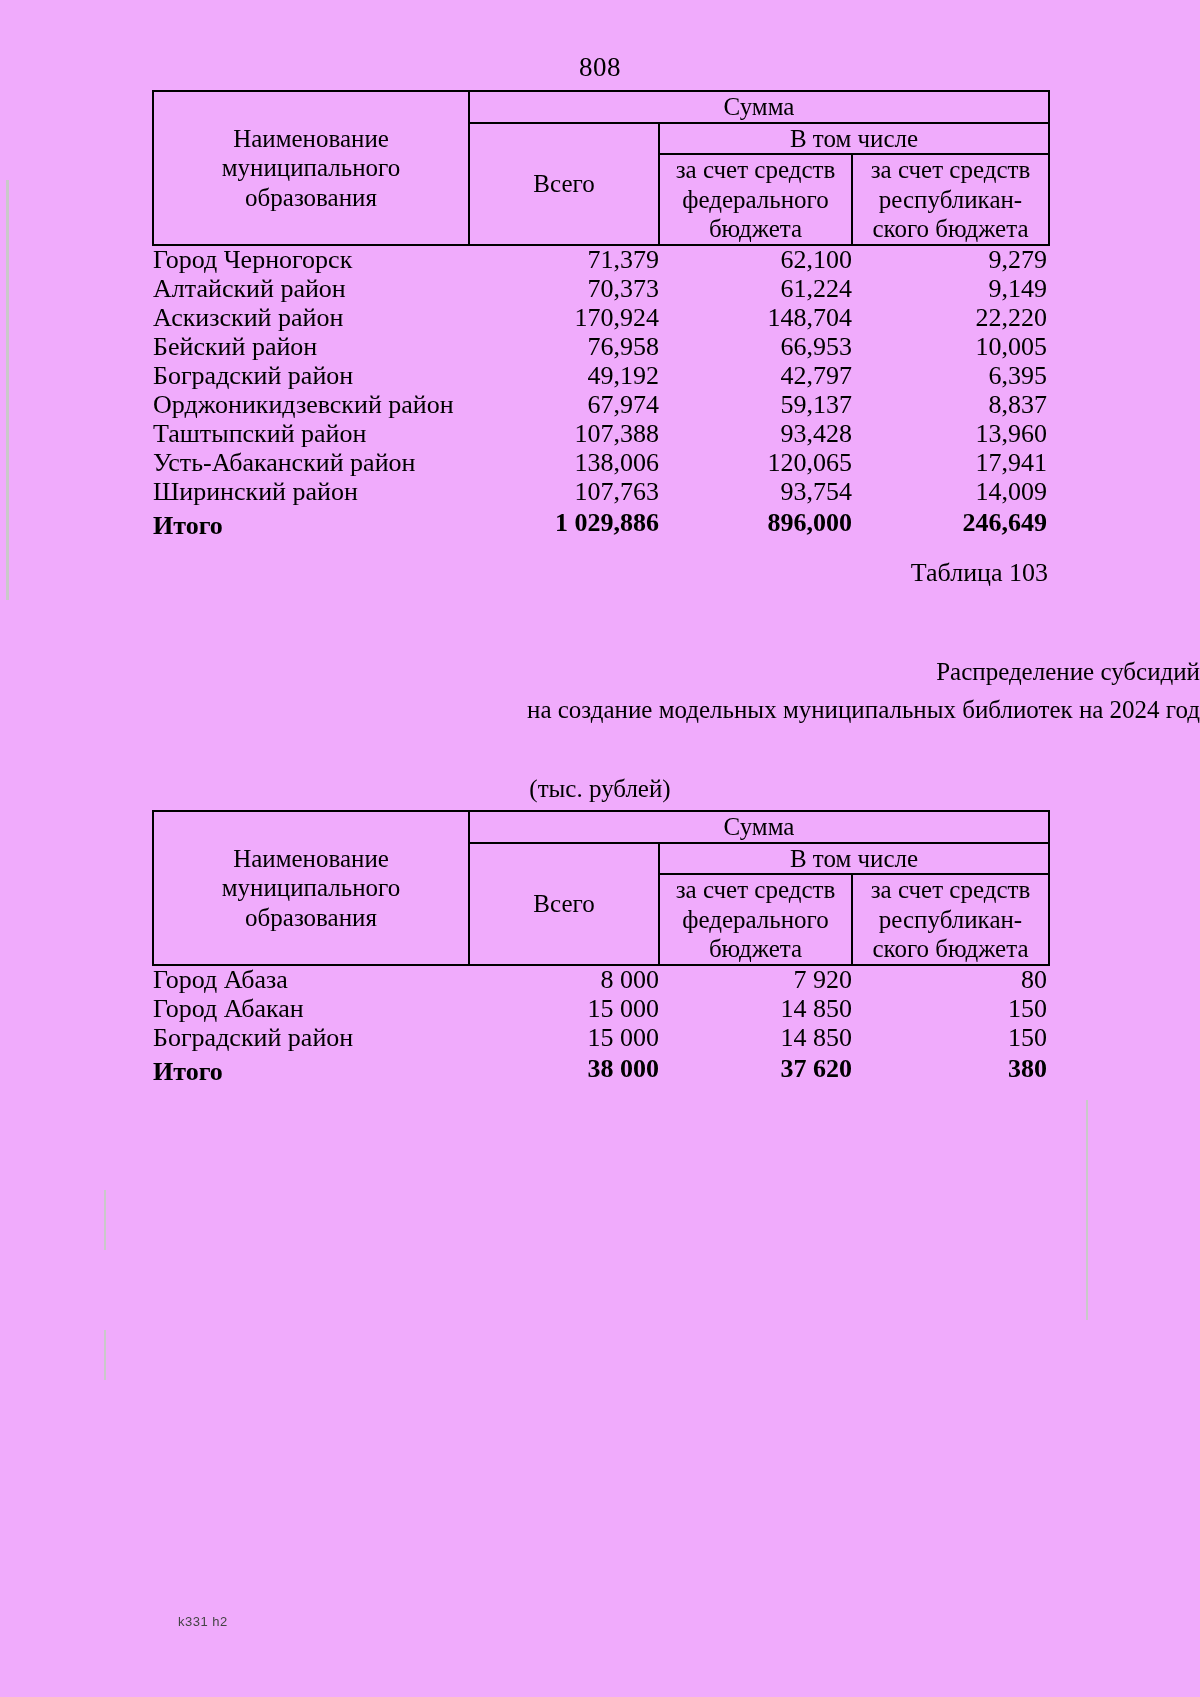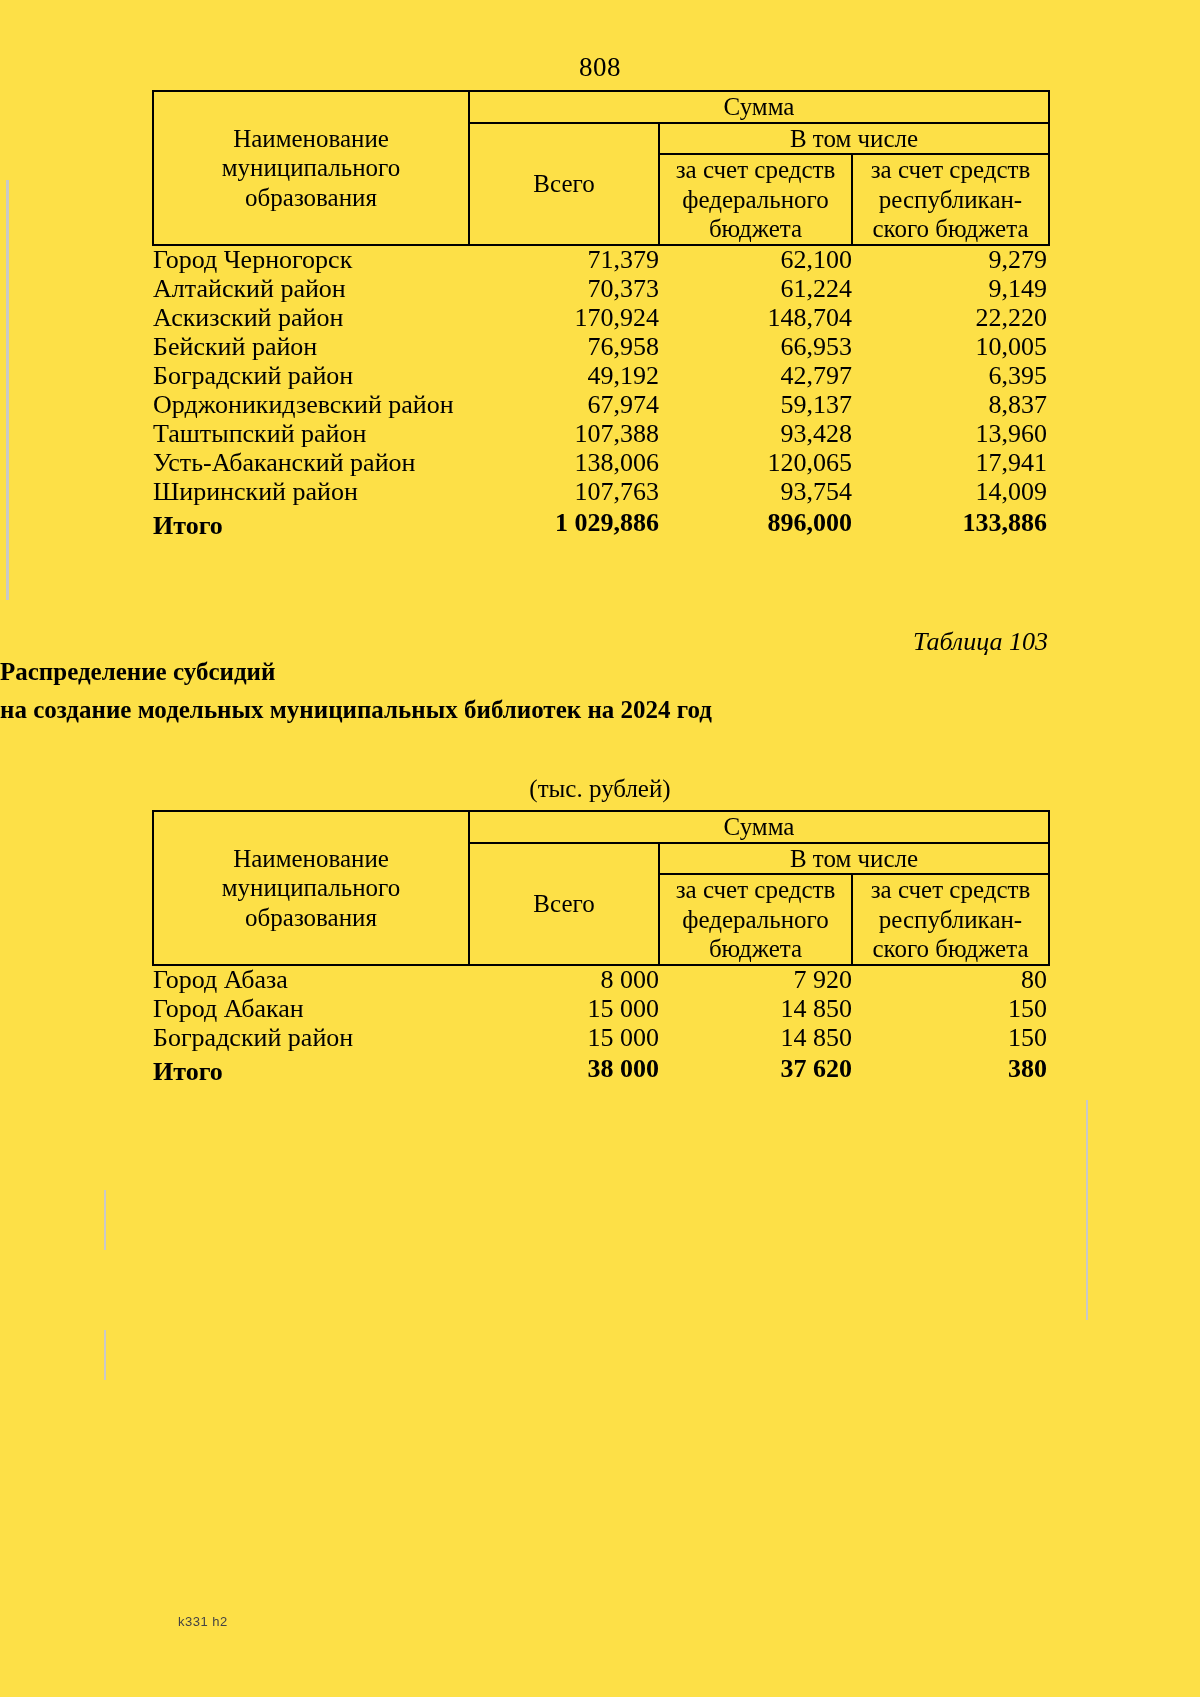--- a/index.html
+++ b/index.html
@@ -12,21 +12,21 @@
     height: 1697px;
     position: relative;
     font-family: "Liberation Serif", "DejaVu Serif", serif;
     color: #000000;
     overflow: hidden;
   }
 
   .page {
     position: absolute;
     inset: 0;
-    background: #fde047;
+    background: #f0abfc;
   }
 
   
   .scan-mark {
     position: absolute;
     background: #c9c9c9;
   }
 
   .page-number {
     position: absolute;
@@ -99,22 +99,22 @@
     width: 896px;
     left: 152px;
     text-align: right;
     font-size: 26px;
   }
 
   .section-heading {
     position: absolute;
     left: 0;
     width: 1200px;
-    text-align: left;
-    font-weight: bold;
+    text-align: right;
+    font-weight: normal;
     font-size: 25px;
     line-height: 1.52;
   }
 
   .units-note {
     position: absolute;
     width: 896px;
     left: 152px;
     text-align: center;
     font-size: 25px;
@@ -228,27 +228,27 @@
         <tr>
           <td class="cell-name">Ширинский район</td>
           <td class="cell-num">107,763</td>
           <td class="cell-num">93,754</td>
           <td class="cell-num rep">14,009</td>
         </tr>
         <tr class="total-row">
           <td class="cell-name">Итого</td>
           <td class="cell-num">1 029,886</td>
           <td class="cell-num">896,000</td>
-          <td class="cell-num rep">133,886</td>
+          <td class="cell-num rep">246,649</td>
         </tr>
       </tbody>
     </table>
   </div>
 
-  <div class="table-caption" style="top:627px;font-style:italic;">Таблица 103</div>
+  <div class="table-caption" style="top:558px;">Таблица 103</div>
 
   <div class="section-heading" style="top:653px;">
     <div>Распределение субсидий</div>
     <div>на создание модельных муниципальных библиотек на 2024 год</div>
   </div>
 
   <div class="units-note" style="top:775px;">(тыс. рублей)</div>
 
   <div class="tbl-wrap" style="top:810px;">
     <table class="doc">

